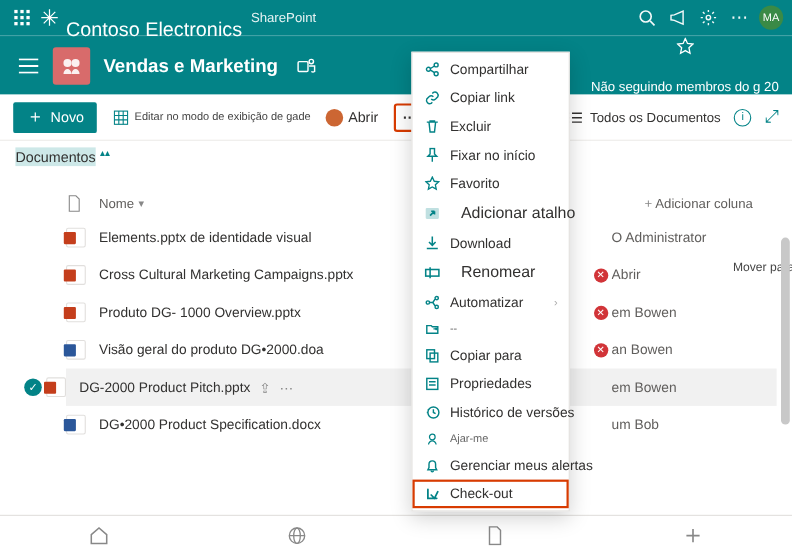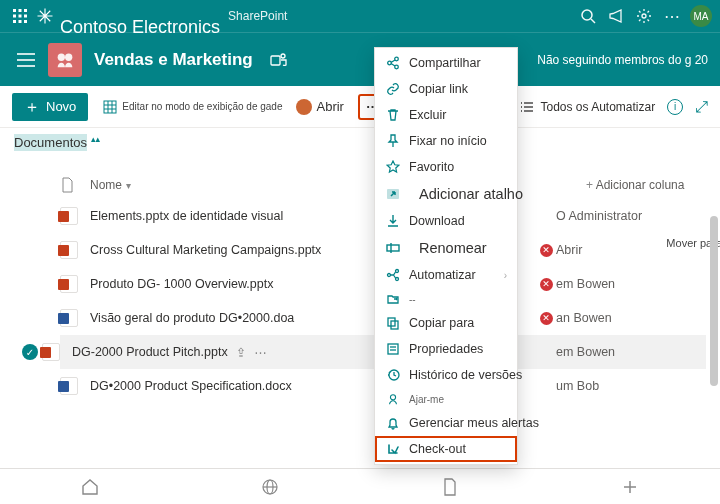--- a/index.html
+++ b/index.html
@@ -16,21 +16,21 @@
   .appbar-icon { width: 28px; height: 28px; display: flex; align-items: center; justify-content: center; cursor: pointer; opacity: .95; }
   .avatar { width: 22px; height: 22px; border-radius: 50%; background: #3a8a46; color: #fff; font-size: 10px; display: flex; align-items: center; justify-content: center; margin-left: 4px; }
 
   
   .siteheader { background: #038387; color: #fff; height: 54px; display: flex; align-items: center; padding: 0 12px; border-top: 1px solid rgba(255,255,255,.15); }
   .hamburger { width: 28px; height: 28px; display: flex; align-items: center; justify-content: center; cursor: pointer; margin-right: 8px; }
   .sitelogo { width: 34px; height: 34px; background: #d86b6b; border-radius: 3px; margin-right: 12px; display:flex; align-items:center; justify-content:center; }
   .sitelogo svg { width: 22px; height: 22px; }
   .sitename { font-size: 17px; font-weight: 600; flex: 0 0 auto; }
   .teams-icon { margin-left: 14px; width: 24px; height: 24px; display:flex; align-items:center; justify-content:center; cursor:pointer; }
-  .follow { margin-left: auto; display: flex; align-items: center; font-size: 12px; gap: 22px; }
+  .follow { margin-left: auto; display: flex; align-items: center; font-size: 12px; gap: 22px; flex-direction: column; }
   .follow .star { width: 16px; height: 16px; }
 
   
   .cmdbar { height: 42px; display: flex; align-items: center; padding: 0 12px; gap: 14px; border-bottom: 1px solid #edebe9; font-size: 13px; background: #fff; }
   .btn-new { background: #038387; color: #fff; border: none; border-radius: 2px; padding: 6px 12px; display: flex; align-items: center; gap: 6px; cursor: pointer; font-size: 13px; }
   .btn-new .plus { font-size: 16px; line-height: 1; }
   .cmd { display: flex; align-items: center; gap: 4px; color: #323130; cursor: pointer; }
   .cmd .ci { width: 16px; height: 16px; display: inline-flex; align-items:center; justify-content:center; color:#038387; }
   .cmd.small { font-size: 10px; color:#444; }
   .cmd .openicon { width:16px; height:16px; background:#c63; border-radius:50%; position:relative; }
@@ -192,21 +192,21 @@
   <div class="cmdbar-right">
     <div class="viewsel">
       <svg width="14" height="14" viewBox="0 0 14 14" stroke="#323130" stroke-width="1.3">
           <line x1="4" y1="3" x2="13" y2="3"></line>
           <line x1="4" y1="7" x2="13" y2="7"></line>
           <line x1="4" y1="11" x2="13" y2="11"></line>
           <line x1="1" y1="3" x2="2" y2="3"></line>
           <line x1="1" y1="7" x2="2" y2="7"></line>
           <line x1="1" y1="11" x2="2" y2="11"></line>
         </svg>
-      <span>Todos os Automatizar</span>
+      <span>Todos os Documentos</span>
     </div>
     <div class="info-circle">i</div>
     <div class="expand-icon">⤢</div>
   </div>
 </div>
 
 <div class="crumbs">
   <span class="hl">Documentos</span>
   <span class="tiny">▴▴</span>
 </div>

